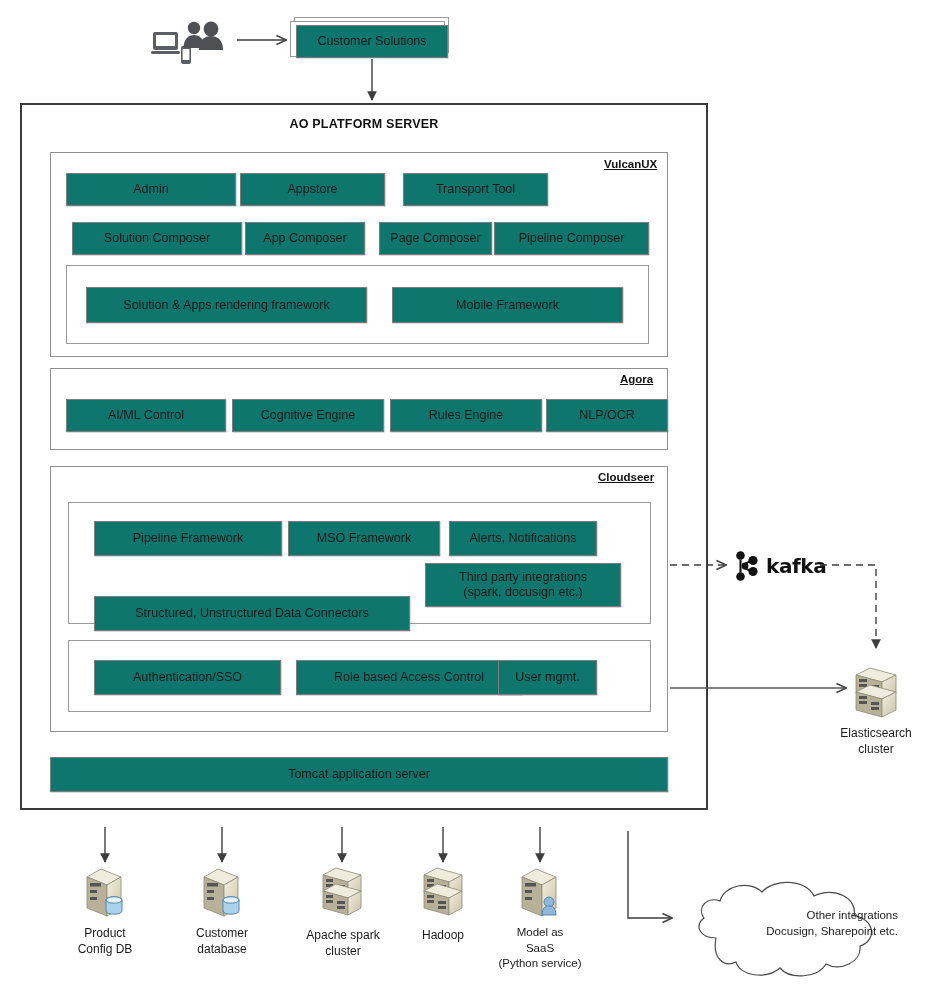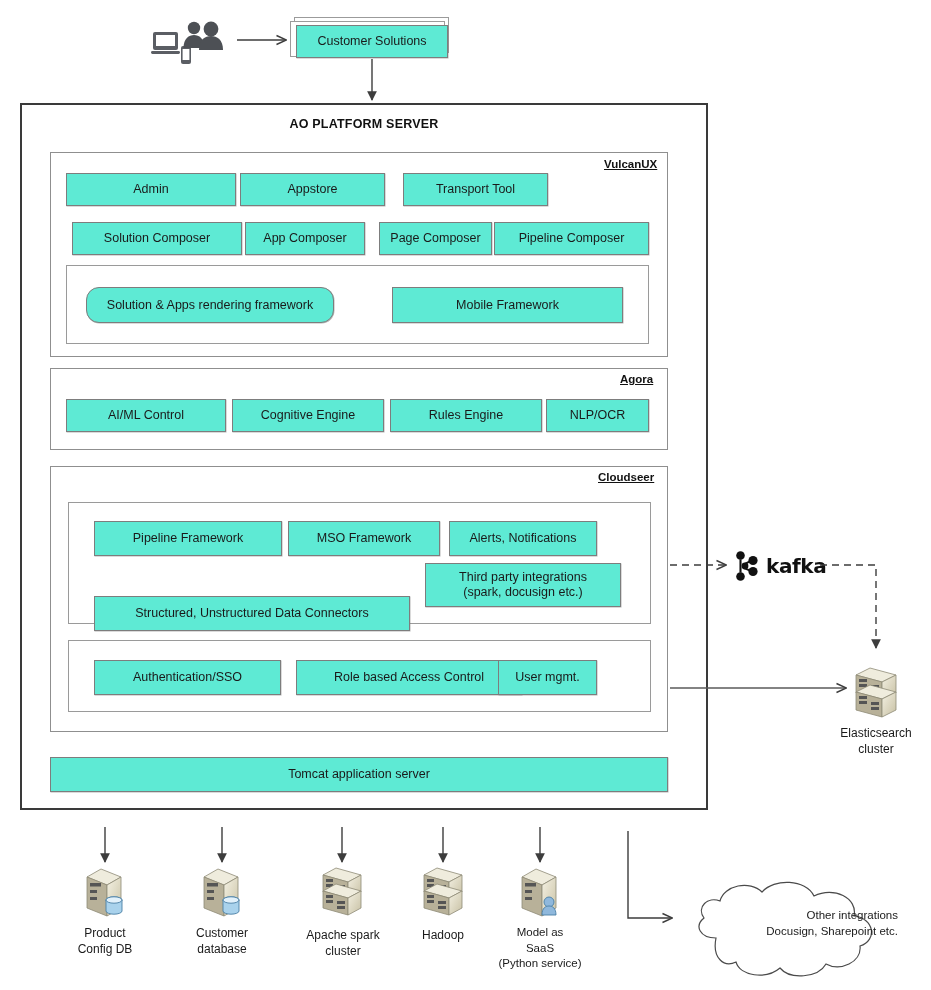--- a/index.html
+++ b/index.html
@@ -11,21 +11,21 @@
     overflow:hidden;
   }
   #stage{position:absolute;left:0;top:0;width:931px;height:990px;}
 
   
   .abs{position:absolute;box-sizing:border-box;}
 
   .box{
     position:absolute;box-sizing:border-box;
     border:1px solid #8a8a8a;
-    background:#5eead4;
+    background:#0f766e;
     display:flex;align-items:center;justify-content:center;
     text-align:center;
     font-size:12.5px;
     line-height:1.18;
     color:#1a1a1a;
   }
   .box.leaf{border:1px solid #7d7d7d;box-shadow:0.5px 0.5px 0 rgba(120,120,120,.55);}
   .panel{
     position:absolute;box-sizing:border-box;
     border:1px solid #8f8f8f;
@@ -116,40 +116,40 @@
     <span>App Composer</span>
   </div>
   <div class="box leaf" style="left:379px;top:222px;width:113px;height:33px;">
     <span>Page Composer</span>
   </div>
   <div class="box leaf" style="left:494px;top:222px;width:155px;height:33px;">
     <span>Pipeline Composer</span>
   </div>
 
   <div class="panel inner" style="left:66px;top:265px;width:583px;height:79px;"></div>
-  <div class="box leaf" style="left:86px;top:287px;width:248px;height:36px;border-radius:13px;">
+  <div class="box leaf" style="left:86px;top:287px;width:281px;height:36px;">
     <span>Solution &amp; Apps rendering framework</span>
   </div>
   <div class="box leaf" style="left:392px;top:287px;width:231px;height:36px;">
     <span>Mobile Framework</span>
   </div>
 
   <div class="panel" style="left:50px;top:368px;width:618px;height:82px;"></div>
   <div class="panel-tag" style="left:620px;top:373px;">Agora</div>
 
   <div class="box leaf" style="left:66px;top:399px;width:160px;height:33px;">
     <span>AI/ML Control</span>
   </div>
   <div class="box leaf" style="left:232px;top:399px;width:152px;height:33px;">
     <span>Cognitive Engine</span>
   </div>
   <div class="box leaf" style="left:390px;top:399px;width:152px;height:33px;">
     <span>Rules Engine</span>
   </div>
-  <div class="box leaf" style="left:546px;top:399px;width:103px;height:33px;">
+  <div class="box leaf" style="left:546px;top:399px;width:122px;height:33px;">
     <span>NLP/OCR</span>
   </div>
 
   <div class="panel" style="left:50px;top:466px;width:618px;height:266px;"></div>
   <div class="panel-tag" style="left:598px;top:471px;">Cloudseer</div>
 
   <div class="panel inner" style="left:68px;top:502px;width:583px;height:122px;"></div>
 
   <div class="box leaf" style="left:94px;top:521px;width:188px;height:35px;">
     <span>Pipeline Framework</span>

